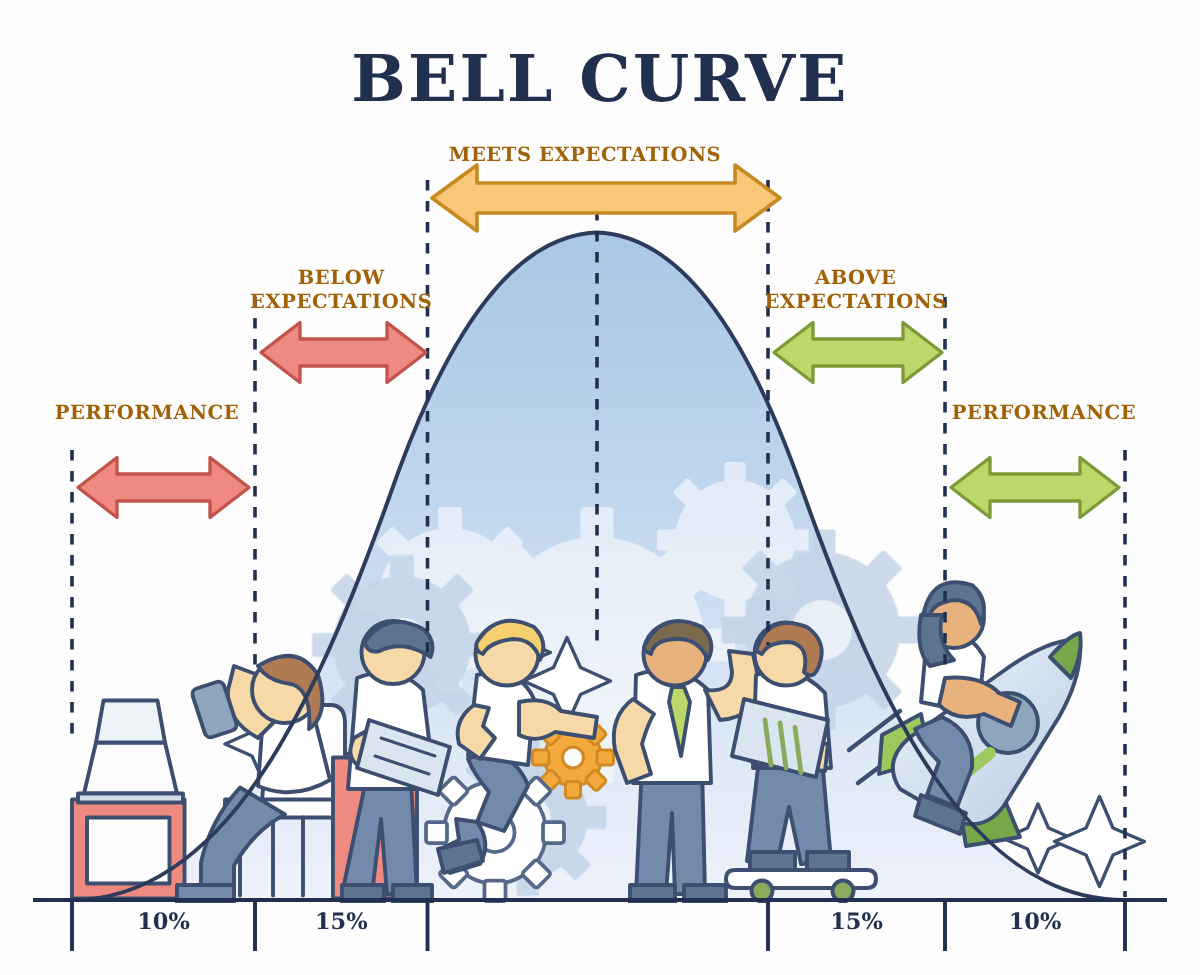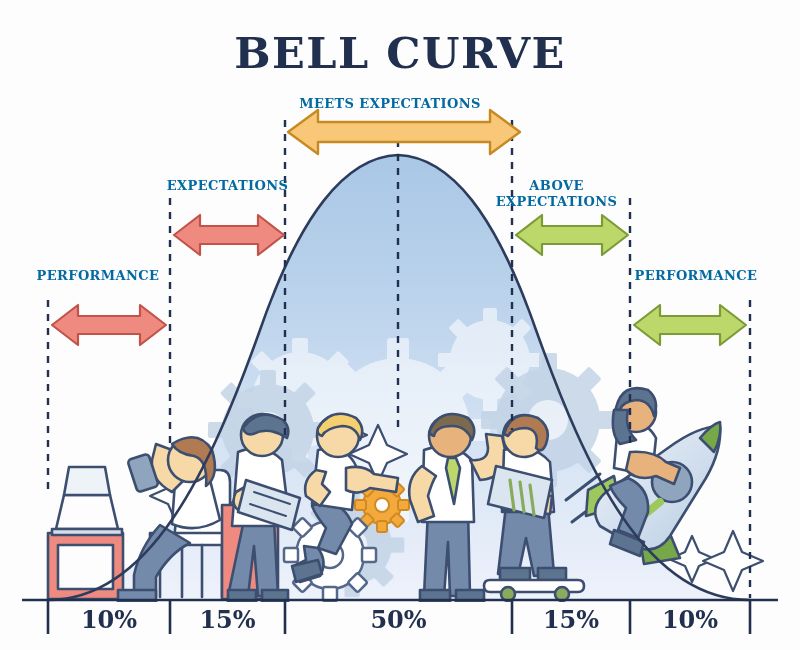--- a/index.html
+++ b/index.html
@@ -32,34 +32,34 @@
     letter-spacing: 1.5px;
     color: #22304f;
   }
 
   
   .band-label {
     position: absolute;
     text-align: center;
     font-family: "DejaVu Serif", "Liberation Serif", serif;
     font-weight: bold;
-    color: #0369a1;
+    color: #a16207;
     font-size: 13px;
     line-height: 1.25;
     letter-spacing: 0.4px;
   }
   .band-label span { display: block; }
 
   
   .pct {
     position: absolute;
     text-align: center;
     font-family: "DejaVu Serif", "Liberation Serif", serif;
     font-weight: bold;
-    font-size: 24px;
+    font-size: 15px;
     color: #22304f;
     top: 605px;
   }
 
   svg { display: block; }
   #art { position: absolute; top: 0; left: 0; }
 </style>
 </head>
 <body>
 
@@ -416,35 +416,35 @@
         <line x1="750" y1="600" x2="750" y2="634"></line>
       </g>
     </g>
   </svg>
 
   <div class="band-label" style="left:18px; top:268px; width:160px;">
     <span>PERFORMANCE</span>
   </div>
 
   <div class="band-label" style="left:155px; top:178px; width:145px;">
+    <span>BELOW</span>
     <span>EXPECTATIONS</span>
   </div>
 
   <div class="band-label" style="left:275px; top:96px; width:230px;">
     <span>MEETS EXPECTATIONS</span>
   </div>
 
-  <div class="band-label" style="left:484px; top:178px; width:145px;">
+  <div class="band-label" style="left:498px; top:178px; width:145px;">
     <span>ABOVE</span>
     <span>EXPECTATIONS</span>
   </div>
 
   <div class="band-label" style="left:616px; top:268px; width:160px;">
     <span>PERFORMANCE</span>
   </div>
 
   <div class="pct" style="left:48px;  width:122px;">10%</div>
   <div class="pct" style="left:170px; width:115px;">15%</div>
-  <div class="pct" style="left:285px; width:227px;">50%</div>
   <div class="pct" style="left:512px; width:118px;">15%</div>
   <div class="pct" style="left:630px; width:120px;">10%</div>
 
 </div>
 
 </body></html>

